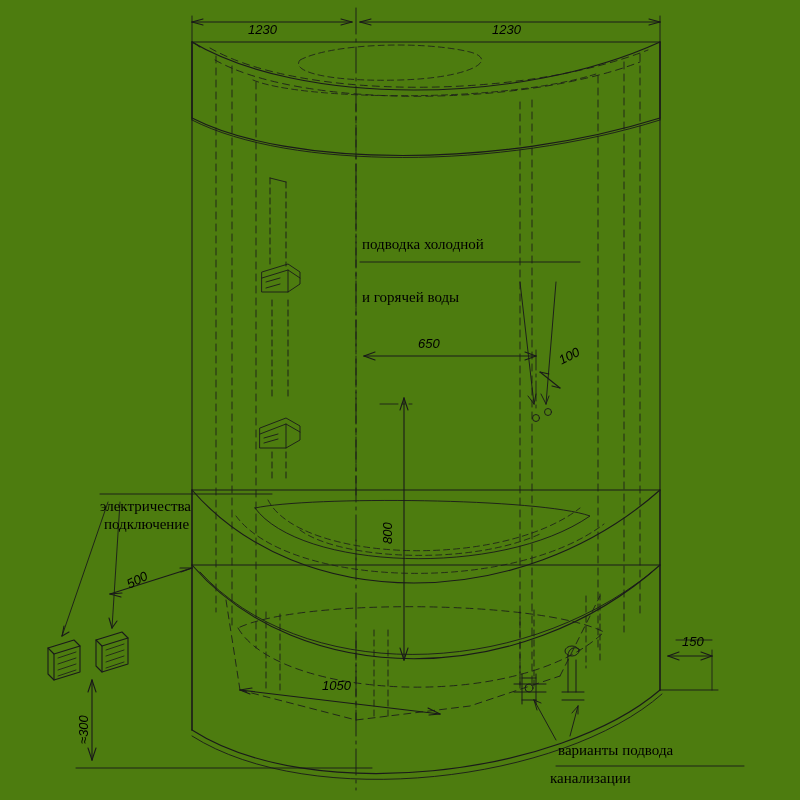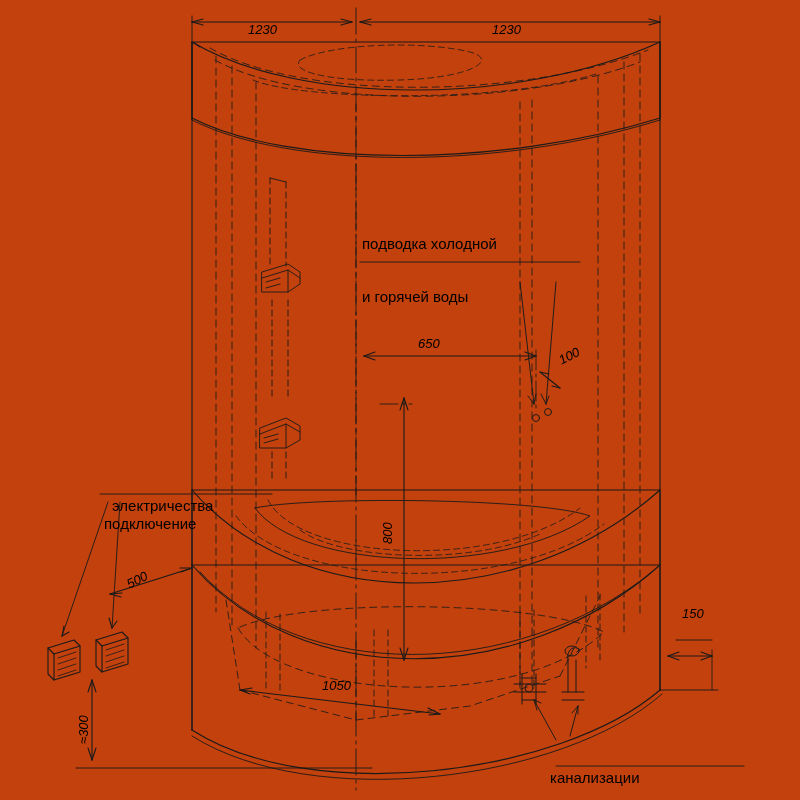--- a/index.html
+++ b/index.html
@@ -8,40 +8,41 @@
     background: #ffffff;
   }
   body {
     font-family: "Liberation Sans", sans-serif;
   }
   #stage {
     position: relative;
     width: 800px;
     height: 800px;
     overflow: hidden;
-    background: #c2410c;
+    background: #4d7c0f;
   }
   #stage svg {
     position: absolute;
     left: 0;
     top: 0;
   }
   .lbl {
     position: absolute;
     color: #000000;
     white-space: nowrap;
     font-family: "Liberation Sans", sans-serif;
   }
   .dim {
     font-size: 13px;
     font-style: italic;
   }
   .callout {
     font-size: 15px;
     line-height: 20px;
+    font-family: Liberation Serif, serif;
   }
   .rot90 {
     transform: rotate(-90deg);
     transform-origin: left top;
   }
   .rot-slant {
     transform: rotate(-27deg);
     transform-origin: left top;
   }
 </style>
@@ -317,22 +318,23 @@
   <div class="lbl callout" style="left:362px; top:266px;margin-top:21px;">и горячей воды</div>
 
   <div class="lbl dim" style="left:418px; top:336px;font-style:italic;">650</div>
   <div class="lbl dim rot-slant" style="left:556px; top:354px;">100</div>
 
   <div class="lbl dim rot90" style="left:380px; top:544px;">800</div>
 
   <div class="lbl dim" style="left:322px; top:678px;">1050</div>
 
   <div class="lbl callout" style="left:104px; top:466px;margin-top:48px;">подключение</div>
-  <div class="lbl callout" style="left:112px; top:496px;">электричества</div>
+  <div class="lbl callout" style="left:100px; top:496px;">электричества</div>
 
   <div class="lbl dim rot-slant" style="left:124px; top:578px;">500</div>
   <div class="lbl dim rot90" style="left:76px; top:744px;">≈300</div>
 
-  <div class="lbl dim" style="left:682px; top:606px;text-align:center;">150</div>
-
+  <div class="lbl dim" style="left:682px; top:634px;text-align:center;">150</div>
+
+  <div class="lbl callout" style="left:558px; top:740px;">варианты подвода</div>
   <div class="lbl callout" style="left:550px; top:768px;">канализации</div>
 
 </div>
 
 </body></html>

